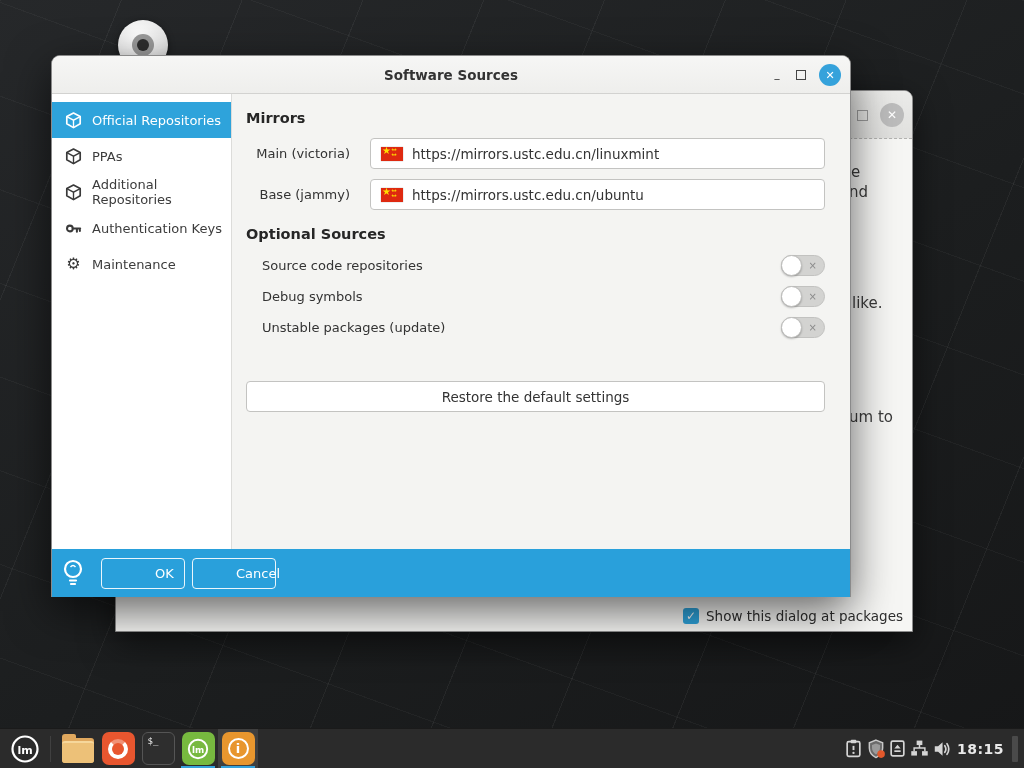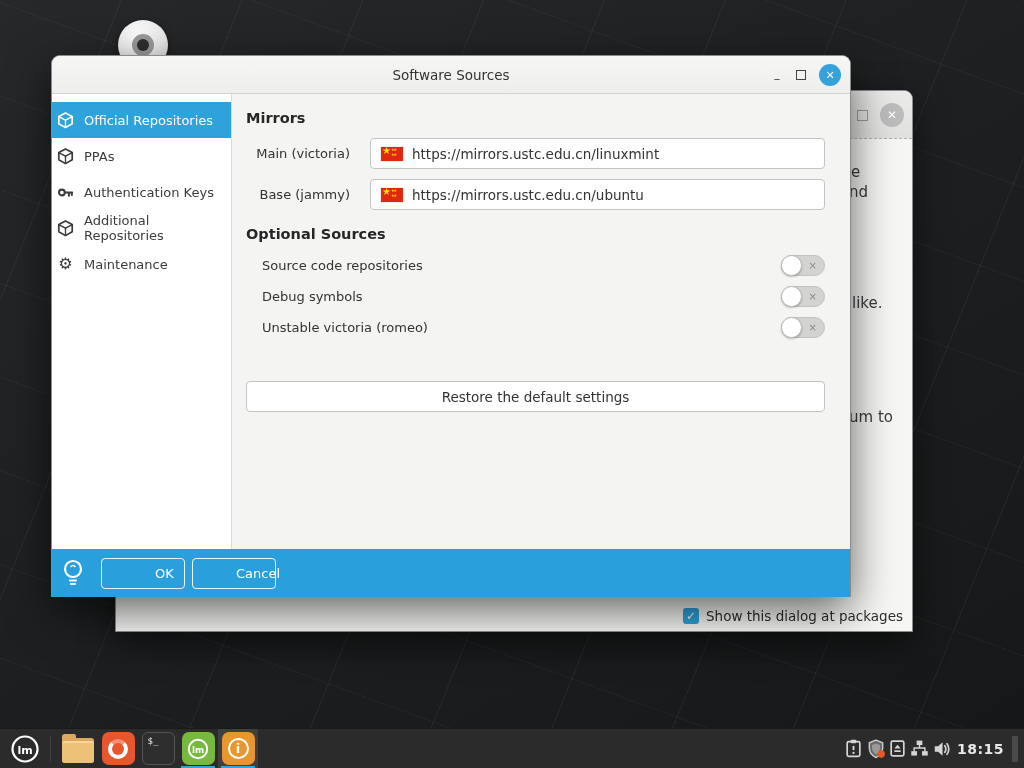--- a/index.html
+++ b/index.html
@@ -38,30 +38,30 @@
     font-size:12px; font-weight:bold; display:flex; align-items:center; justify-content:center; }
   .check-label { font-size:13.5px; color:#2e2e2e; }
 
   
   .dialog { position:absolute; left:51px; top:55px; width:800px; height:542px; z-index:3;
     background:#f4f4f2; border-radius:9px 9px 0 0; border:1px solid #8a8a8a; border-bottom:none;
     box-shadow:0 14px 44px rgba(0,0,0,.6); display:flex; flex-direction:column; overflow:hidden; }
   .titlebar { position:relative; height:38px; flex:0 0 38px;
     background:linear-gradient(#f6f6f5,#eeeeec); border-bottom:1px solid #d2d2d0;
     display:flex; align-items:center; justify-content:center; }
-  .title { font-size:13.5px; font-weight:normal; color:#333; }
+  .title { font-size:13.5px; font-weight:bold; color:#333; }
   .win-controls { position:absolute; right:9px; top:0; height:38px; display:flex; align-items:center; gap:13px; }
   .wc-min { width:12px; color:#444; font-size:13px; line-height:0; padding-top:8px; text-align:center; }
   .wc-max { width:10px; height:10px; border:1.4px solid #444; }
   .wc-close { width:22px; height:22px; border-radius:50%; background:#35a2db; color:#fff;
     font-size:11px; font-weight:bold; display:flex; align-items:center; justify-content:center; }
 
   .dialog-body { flex:1; display:flex; min-height:0; }
   .sidebar { width:180px; flex:0 0 180px; background:#ffffff; border-right:1px solid #dcdcda; padding-top:8px; }
-  .sb-item { height:36px; display:flex; align-items:center; gap:10px; padding-left:5px;
+  .sb-item { height:36px; display:flex; align-items:center; gap:10px; padding-left:13px;
     font-size:13px; color:#3c3c3c; cursor:default; }
   .sb-item.selected { background:#2ea3db; color:#ffffff; }
   .sb-ic { width:17px; display:flex; align-items:center; justify-content:center; }
   .gear-glyph { font-size:16px; line-height:1; color:#3a3a3a; }
 
   .content { flex:1; padding:14px 25px 0 14px; }
   .sec-heading { font-size:14.5px; font-weight:bold; color:#262626; margin:2px 0 12px 0; }
   .mrow { display:flex; align-items:center; margin-bottom:10px; }
   .mlabel { width:104px; text-align:right; margin-right:20px; font-size:13px; color:#333; }
   .mbtn { flex:1; height:31px; background:#ffffff; border:1px solid #c3c3c1; border-radius:4px;
@@ -173,34 +173,34 @@
             <svg width="17" height="17" viewBox="0 0 16 16">
                 <path d="M8 1 L14.3 4.3 V11 L8 14.7 L1.7 11 V4.3 Z" fill="none" stroke="#3a3a3a" stroke-width="1.6" stroke-linejoin="round"></path>
                 <path d="M1.7 4.3 L8 7.7 L14.3 4.3 M8 7.7 V14.7" fill="none" stroke="#3a3a3a" stroke-width="1.3"></path>
               </svg>
           </span>
           <span>PPAs</span>
         </div>
         <div class="sb-item">
           <span class="sb-ic">
             <svg width="17" height="17" viewBox="0 0 16 16">
+                <path d="M8 1 L14.3 4.3 V11 L8 14.7 L1.7 11 V4.3 Z" fill="none" stroke="#3a3a3a" stroke-width="1.6" stroke-linejoin="round"></path>
+                <path d="M1.7 4.3 L8 7.7 L14.3 4.3 M8 7.7 V14.7" fill="none" stroke="#3a3a3a" stroke-width="1.3"></path>
+              </svg>
+          </span>
+          <span>Additional Repositories</span>
+        </div>
+        <div class="sb-item">
+          <span class="sb-ic">
+            <svg width="17" height="17" viewBox="0 0 16 16">
                 <circle cx="4.6" cy="8" r="2.7" fill="none" stroke="#3a3a3a" stroke-width="1.9"></circle>
                 <path d="M7.3 8 H14.3 M11.2 8 V11 M14 8 V10.3" fill="none" stroke="#3a3a3a" stroke-width="1.9" stroke-linecap="round"></path>
               </svg>
           </span>
           <span>Authentication Keys</span>
-        </div>
-        <div class="sb-item">
-          <span class="sb-ic">
-            <svg width="17" height="17" viewBox="0 0 16 16">
-                <path d="M8 1 L14.3 4.3 V11 L8 14.7 L1.7 11 V4.3 Z" fill="none" stroke="#3a3a3a" stroke-width="1.6" stroke-linejoin="round"></path>
-                <path d="M1.7 4.3 L8 7.7 L14.3 4.3 M8 7.7 V14.7" fill="none" stroke="#3a3a3a" stroke-width="1.3"></path>
-              </svg>
-          </span>
-          <span>Additional Repositories</span>
         </div>
         <div class="sb-item">
           <span class="sb-ic gear-glyph">⚙</span>
           <span>Maintenance</span>
         </div>
       </div>
 
       <div class="content">
         <div class="sec-heading">Mirrors</div>
 
@@ -239,21 +239,21 @@
 
           <div class="trow">
             <span class="tlabel">Debug symbols</span>
             <div class="toggle">
               <span class="knob"></span>
               <span class="tx">×</span>
             </div>
           </div>
 
           <div class="trow">
-            <span class="tlabel">Unstable victoria (romeo)</span>
+            <span class="tlabel">Unstable packages (update)</span>
             <div class="toggle">
               <span class="knob"></span>
               <span class="tx">×</span>
             </div>
           </div>
         </div>
 
         <button class="restore-btn">Restore the default settings</button>
       </div>
     </div>

